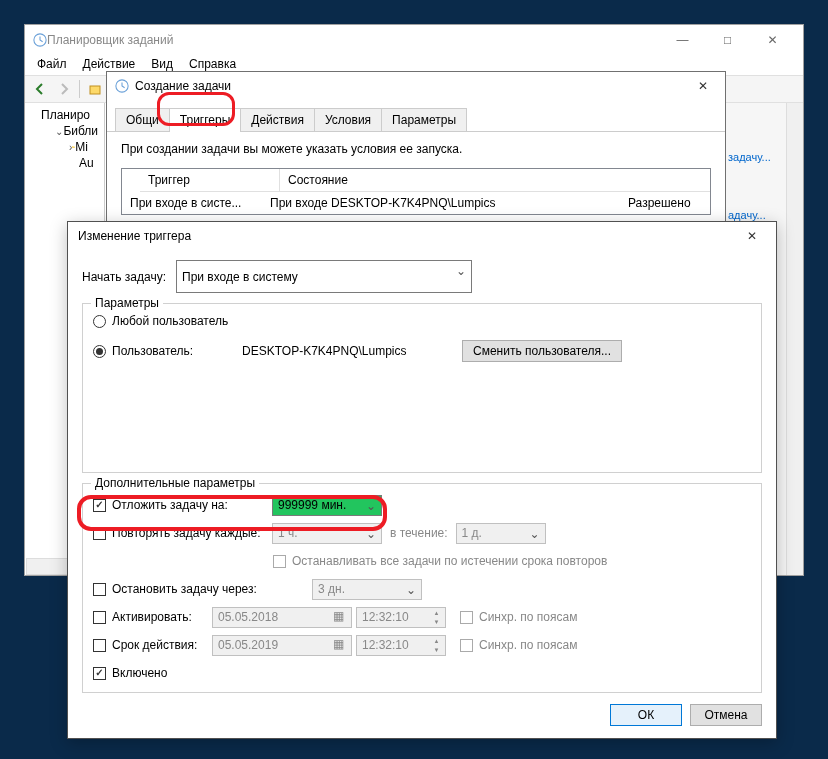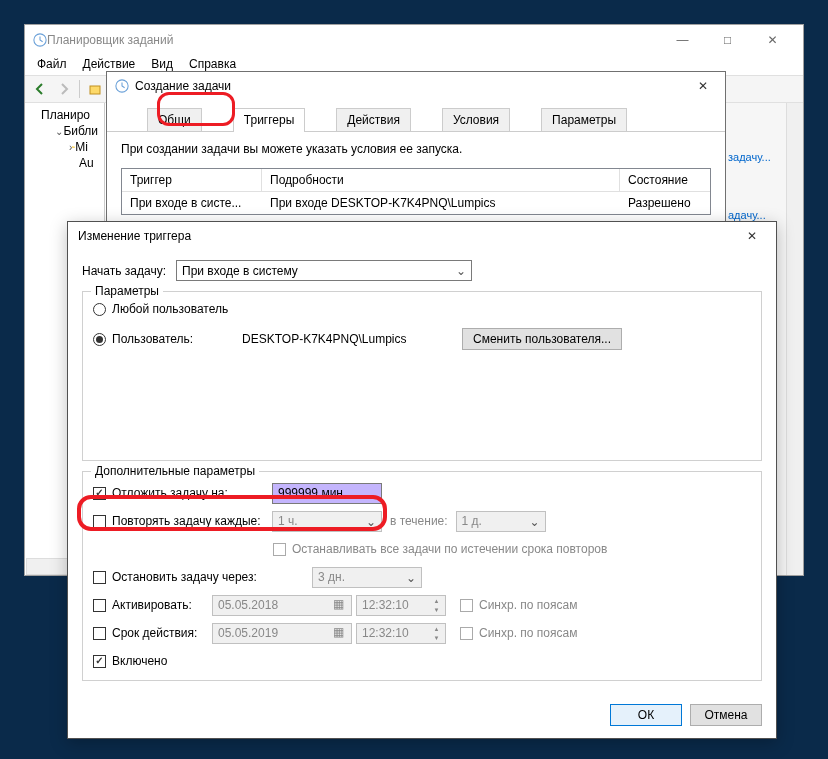--- a/index.html
+++ b/index.html
@@ -24,64 +24,64 @@
   .right-panel { width: 80px; border-left: 1px solid #ccc; overflow: hidden; background: #f6f6f6; position: relative; }
   .right-panel .scrollbar-vert { position: absolute; right: 0; top: 0; width: 17px; height: 100%; background: #f0f0f0; border-left: 1px solid #ddd; }
   .right-panel .link { color: #0066cc; padding: 8px 4px; font-size: 11px; white-space: nowrap; }
   
   
   .create-dialog { position: absolute; left: 106px; top: 71px; width: 620px; height: 520px; background: #fff; border: 1px solid #707070; }
   .create-titlebar { height: 28px; display: flex; align-items: center; padding: 0 8px; }
   .create-titlebar .title { flex: 1; }
   .close-x { width: 28px; height: 20px; display: flex; align-items: center; justify-content: center; color: #333; }
   .tabs { display: flex; border-bottom: 1px solid #ccc; padding: 0 8px; margin-top: 8px; }
-  .tab { padding: 4px 10px; border: 1px solid transparent; border-bottom: none; position: relative; background: #f0f0f0; border-color: #ccc; margin-right: -1px; margin-left: 32px; }
+  .tab { padding: 4px 10px; border: 1px solid transparent; border-bottom: none; position: relative; background: #f0f0f0; border-color: #ccc; margin-right: -1px; }
   .tab.active { background: #fff; border-color: #ccc; z-index: 2; }
   .tab.active::after { content: ''; position: absolute; bottom: -1px; left: 0; right: 0; height: 1px; background: #fff; }
   .create-body { padding: 10px 14px; }
   .desc-text { margin-bottom: 12px; }
   .trigger-table { border: 1px solid #828790; width: 100%; }
-  .trigger-table .header { display: flex; background: #fff; border-bottom: 1px solid #e0e0e0; }
+  .trigger-table .header { display: flex; background: #fff; border-bottom: 1px solid #e0e0e0; margin-left: 18px; }
   .trigger-table .col { padding: 4px 8px; border-right: 1px solid #e0e0e0; }
   .trigger-table .col.c1 { width: 140px; }
   .trigger-table .col.c2 { flex: 1; }
   .trigger-table .col.c3 { width: 90px; border-right: none; }
   .trigger-table .row { display: flex; }
   .trigger-table .row .col { border-right: none; }
   
   
   .red-tab-highlight { position: absolute; left: 157px; top: 92px; width: 78px; height: 34px; border: 3px solid #ed1c24; border-radius: 12px; pointer-events: none; z-index: 50; }
   
   
   .edit-dialog { position: absolute; left: 67px; top: 221px; width: 710px; height: 518px; background: #fff; border: 1px solid #505050; box-shadow: 0 4px 16px rgba(0,0,0,0.25); }
   .edit-titlebar { height: 28px; display: flex; align-items: center; padding: 0 10px; background: #fff; }
   .edit-titlebar .title { flex: 1; }
   .edit-body { padding: 10px 14px; }
   .begin-row { display: flex; align-items: center; margin-bottom: 10px; }
   .begin-row label { width: 94px; }
-  .combo { border: 1px solid #7a7a7a; height: 21px; background: #fff; display: flex; align-items: center; padding: 0 5px; position: relative; }
+  .combo { border: 1px solid #7a7a7a; height: 33px; background: #fff; display: flex; align-items: center; padding: 0 5px; position: relative; }
   .combo .arrow { position: absolute; right: 2px; top: 2px; width: 16px; height: 16px; display: flex; align-items: center; justify-content: center; color: #555; }
   .combo.wide { width: 296px; }
   
   .fieldset { border: 1px solid #d0d0d0; padding: 10px; margin-bottom: 10px; position: relative; }
   .fieldset-legend { position: absolute; top: -8px; left: 8px; background: #fff; padding: 0 4px; font-size: 12px; }
   .radio-row { display: flex; align-items: center; margin-bottom: 12px; }
   .radio-row.aligned { align-items: center; }
   .radio { width: 13px; height: 13px; border: 1px solid #333; border-radius: 50%; margin-right: 6px; display: inline-flex; align-items: center; justify-content: center; }
   .radio.checked::after { content: ''; width: 7px; height: 7px; background: #333; border-radius: 50%; }
   .change-user-btn { border: 1px solid #adadad; background: #e1e1e1; padding: 3px 10px; }
   
   .params-section { position: relative; }
   .check-row { display: flex; align-items: center; margin-bottom: 6px; min-height: 22px; }
   .checkbox { width: 13px; height: 13px; border: 1px solid #333; margin-right: 6px; display: inline-flex; align-items: center; justify-content: center; font-size: 10px; line-height: 1; }
   .checkbox.checked::after { content: '✓'; color: #333; font-weight: bold; }
   .checkbox.disabled { border-color: #aaa; }
   .check-label { width: 160px; }
   .check-label.disabled { color: #888; }
-  .small-combo { border: 1px solid #7a7a7a; height: 21px; width: 110px; display: flex; align-items: center; padding: 0 5px; position: relative; background: #c4b5fd; }
+  .small-combo { border: 1px solid #7a7a7a; height: 21px; width: 110px; display: flex; align-items: center; padding: 0 5px; position: relative; background: #22c55e; }
   .small-combo.disabled { background: #f0f0f0; border-color: #c0c0c0; color: #888; }
   .small-combo .arrow { position: absolute; right: 2px; top: 2px; width: 16px; height: 16px; display: flex; align-items: center; justify-content: center; color: #555; }
   .inline-label { margin: 0 8px; color: #888; }
   .date-input { border: 1px solid #c0c0c0; height: 21px; width: 140px; padding: 0 5px; display: flex; align-items: center; position: relative; color: #888; background: #f0f0f0; }
   .date-input .cal-btn { position: absolute; right: 2px; width: 16px; height: 16px; }
   .time-input { border: 1px solid #c0c0c0; height: 21px; width: 90px; padding: 0 5px; display: flex; align-items: center; position: relative; color: #888; background: #f0f0f0; margin-left: 4px; }
   .spinner { position: absolute; right: 1px; width: 15px; display: flex; flex-direction: column; }
   .spinner .up, .spinner .down { height: 9px; font-size: 6px; display: flex; align-items: center; justify-content: center; color: #888; }
   
   .btn-row { position: absolute; right: 14px; bottom: 12px; display: flex; gap: 8px; }
@@ -198,21 +198,20 @@
     <div class="tab active">Триггеры</div>
     <div class="tab">Действия</div>
     <div class="tab">Условия</div>
     <div class="tab">Параметры</div>
   </div>
   <div class="create-body">
     <div class="desc-text">При создании задачи вы можете указать условия ее запуска.</div>
     <div class="trigger-table">
       <div class="header">
         <div class="col c1">Триггер</div>
-        <div class="col c2">Подробности</div>
         <div class="col c3">Состояние</div>
       </div>
       <div class="row">
         <div class="col c1">При входе в систе...</div>
         <div class="col c2">При входе DESKTOP-K7K4PNQ\Lumpics</div>
         <div class="col c3">Разрешено</div>
       </div>
     </div>
   </div>
 </div>

